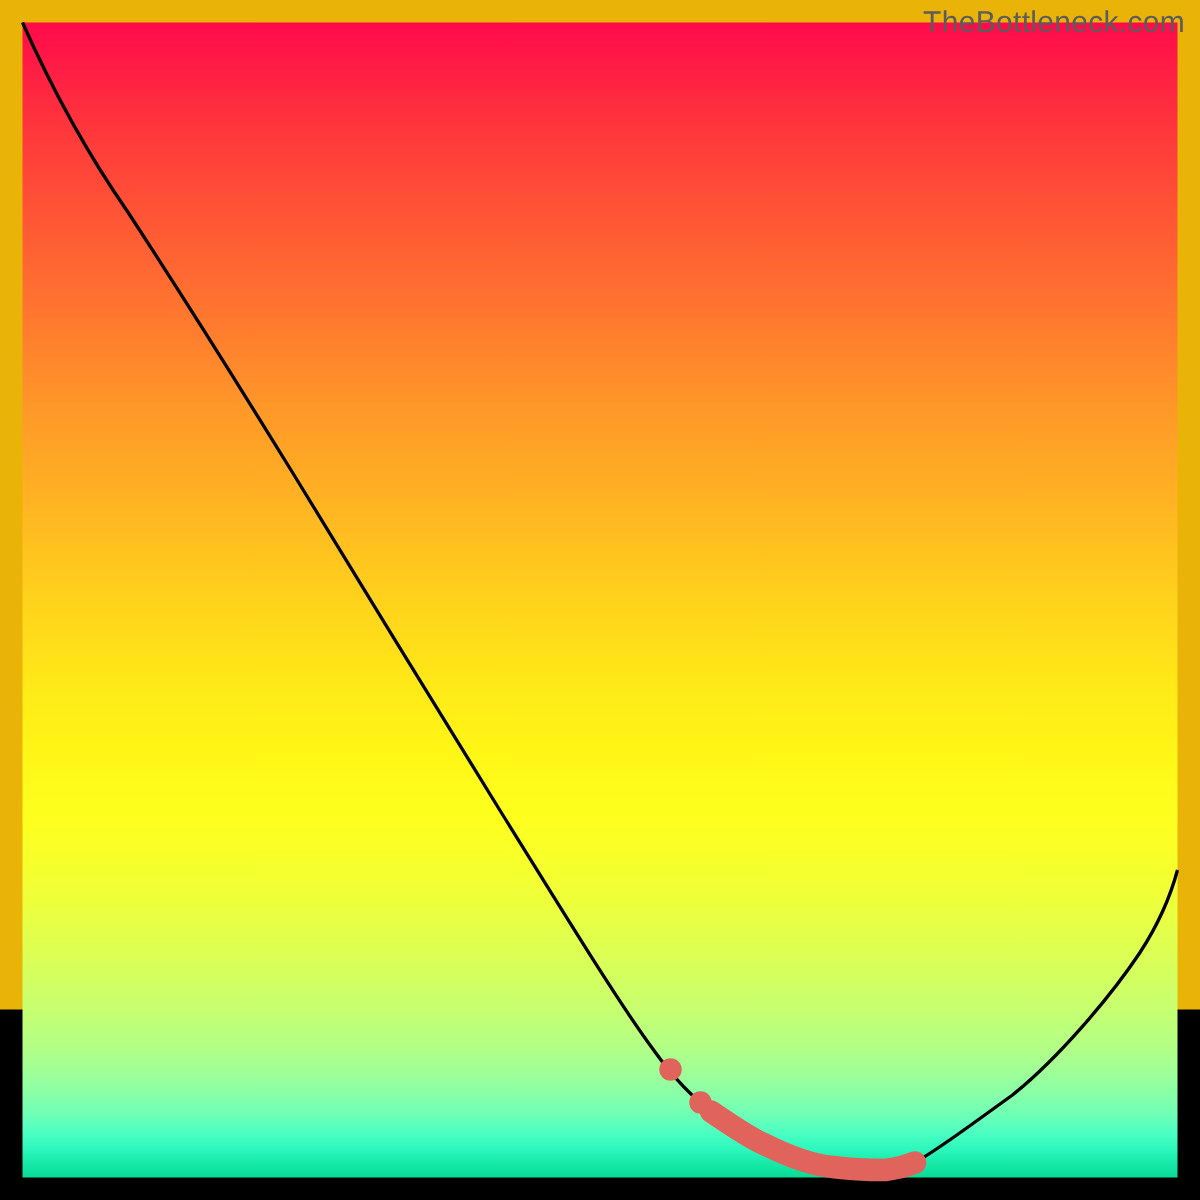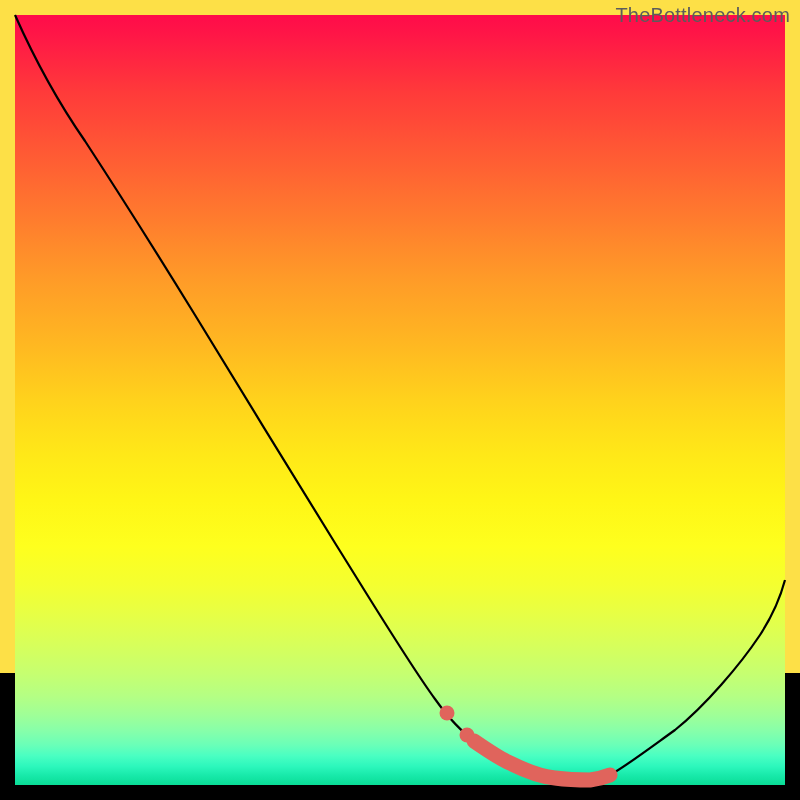--- a/index.html
+++ b/index.html
@@ -1,21 +1,21 @@
 <!DOCTYPE html>
 <html><head>
 <meta charset="utf-8">
 <style>
   * { margin: 0; padding: 0; box-sizing: border-box; }
   html, body { width: 800px; height: 800px; overflow: hidden; background: #000; }
   .chart-container {
     position: relative;
     width: 800px;
     height: 673px;
-    background: #fde047;
+    background: #eab308;
   }
   .plot-area {
     position: absolute;
     left: 15px;
     top: 15px;
     width: 770px;
     height: 770px;
     background: linear-gradient(to bottom,
       #ff0b4a 0%,
       #ff1846 3%,

